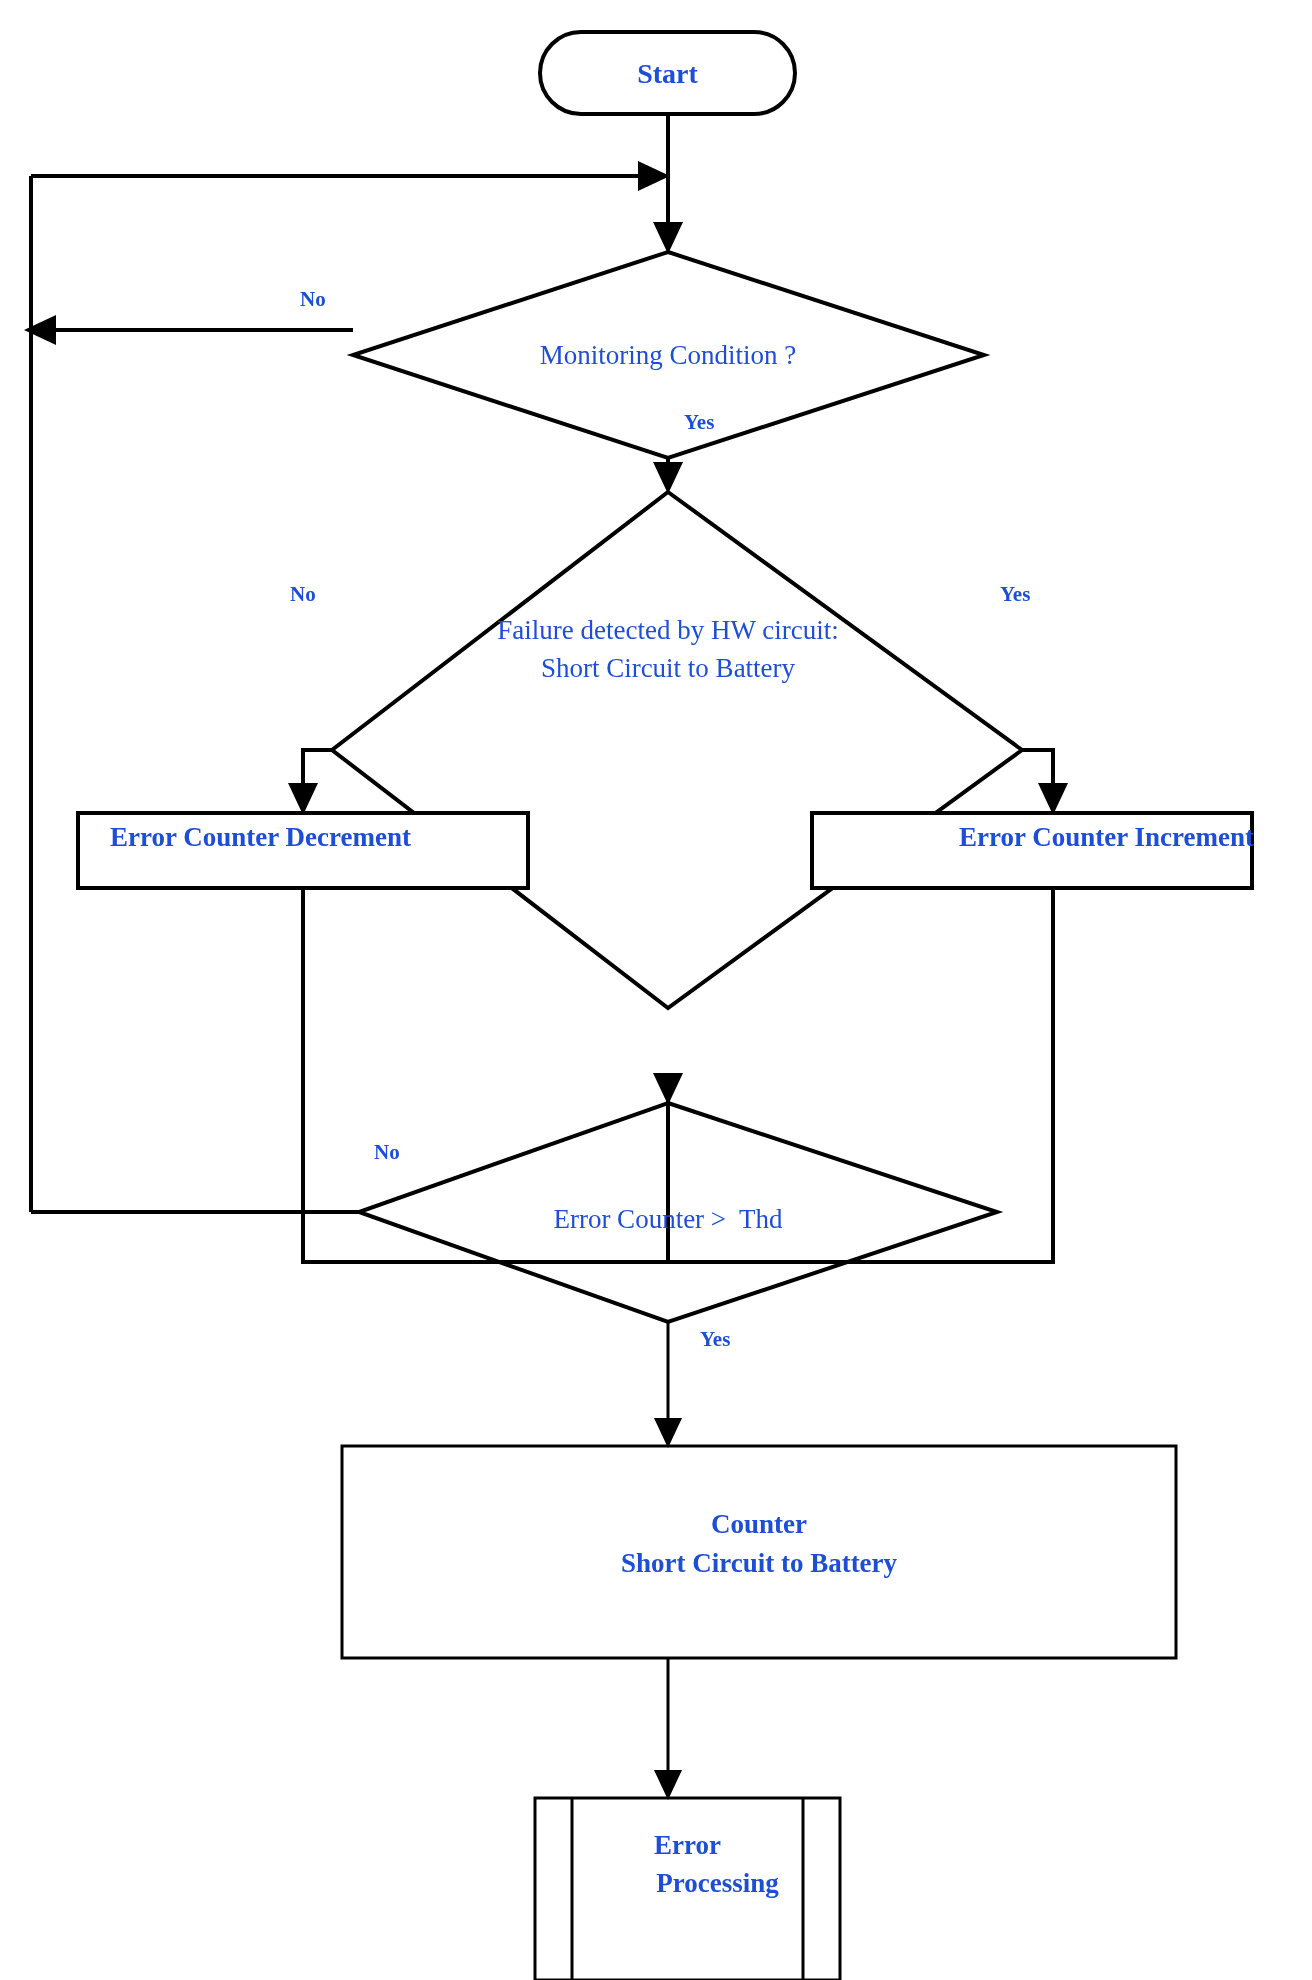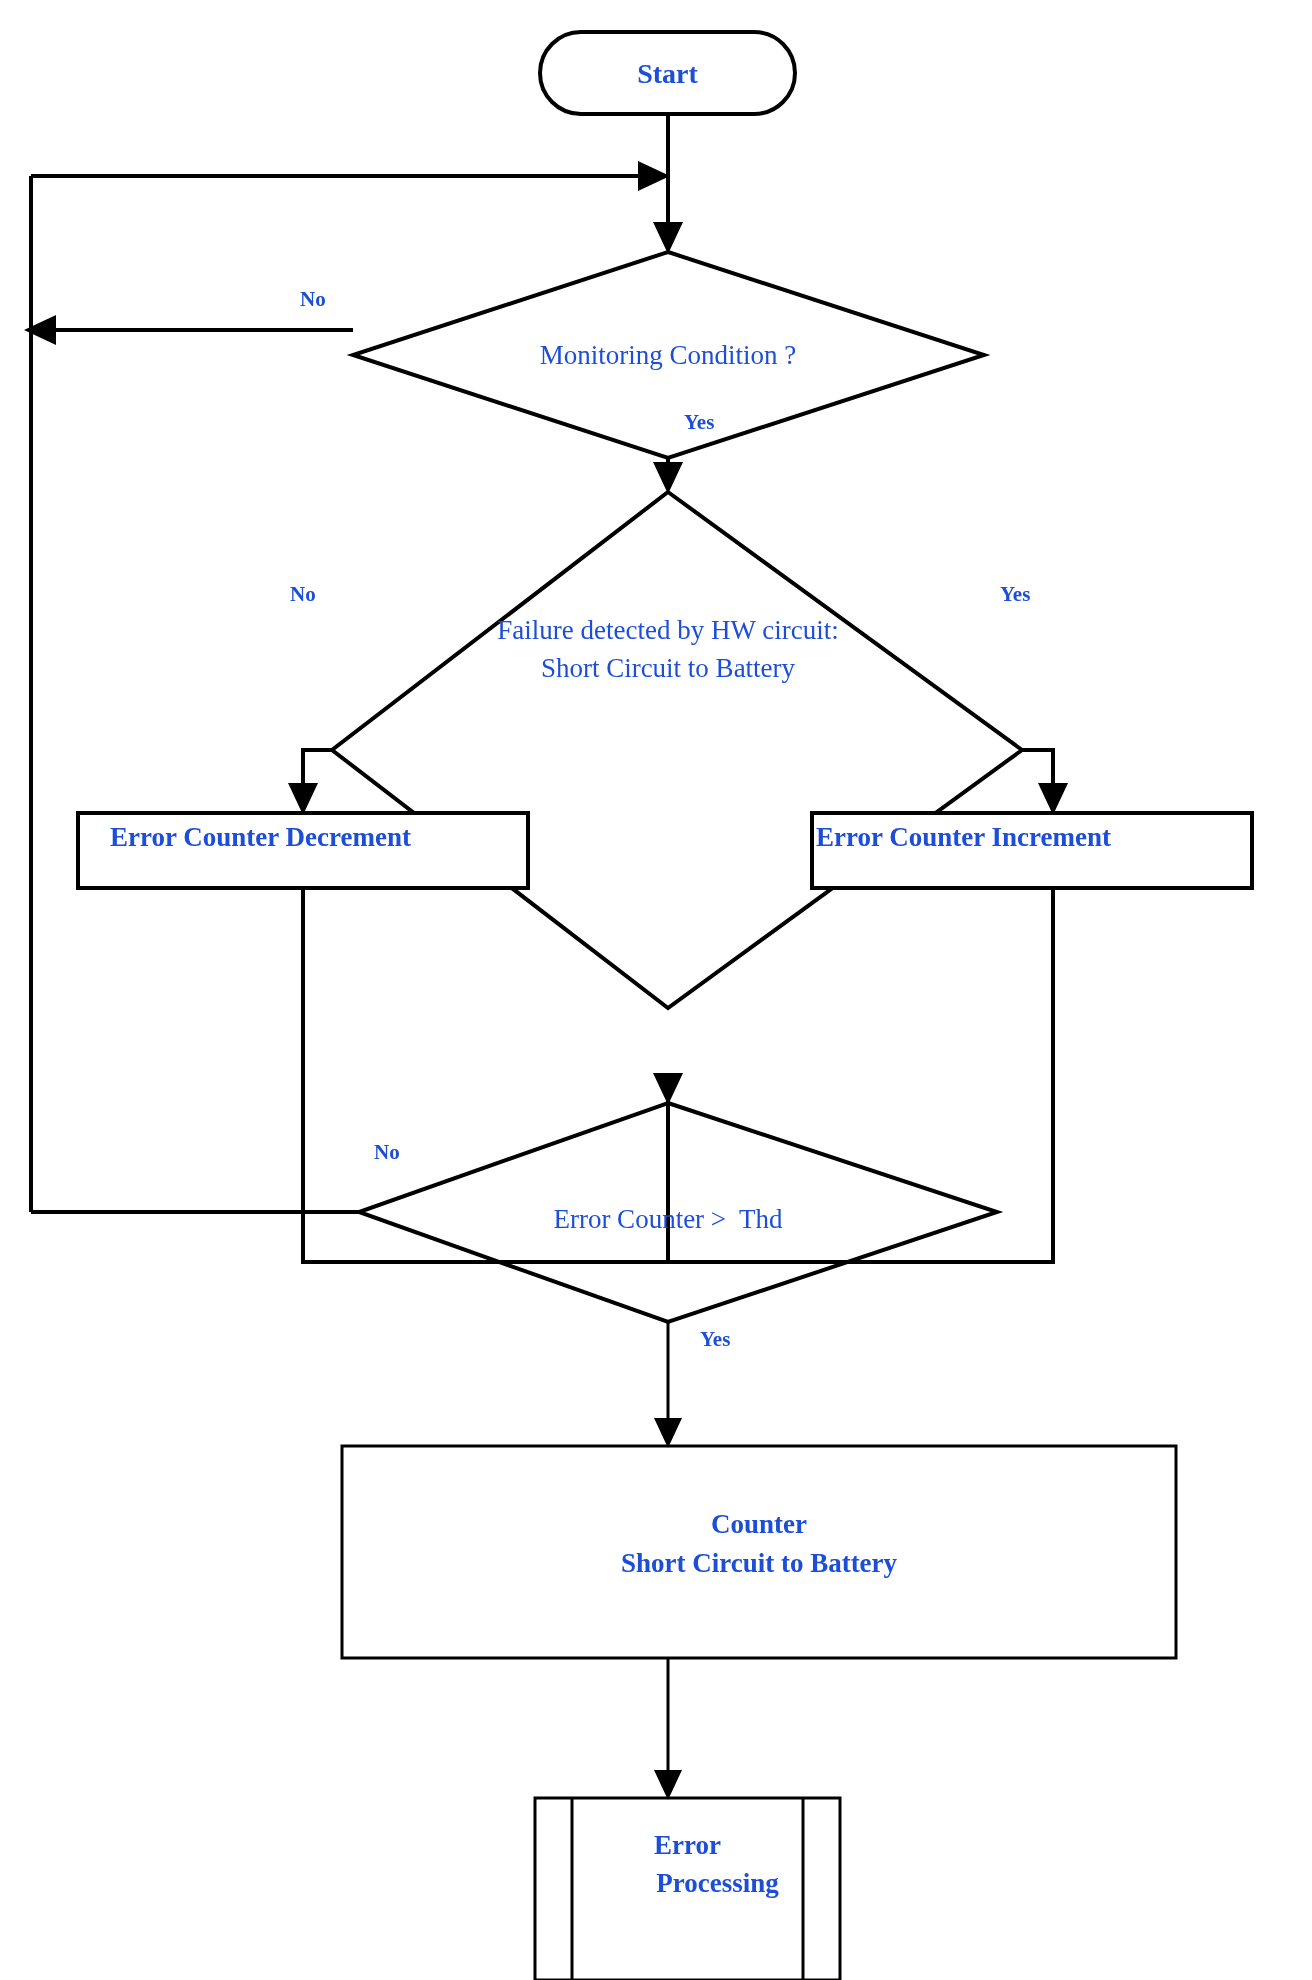--- a/index.html
+++ b/index.html
@@ -135,21 +135,21 @@
 
   <div class="lbl node-text decision-text" style="left:398px; top:615px; width:540px;">Failure detected by HW circuit:</div>
   <div class="lbl node-text decision-text" style="left:398px; top:653px; width:540px;">Short Circuit to Battery</div>
 
   <div class="lbl branch-label" style="left:290px; top:582px;">No</div>
 
   <div class="lbl branch-label" style="left:1000px; top:582px;">Yes</div>
 
   <div class="lbl process-text" style="left:80px; top:822px; width:450px; text-align:left; padding-left:6px; box-sizing:border-box;margin-left:24px;">Error Counter Decrement</div>
 
-  <div class="lbl process-text" style="left:814px; top:822px; width:440px; text-align:left; padding-left:2px; box-sizing:border-box;">Error Counter Increment</div>
+  <div class="lbl process-text" style="left:814px; top:822px; width:440px; text-align:right; padding-left:2px; box-sizing:border-box;">Error Counter Increment</div>
 
   <div class="lbl node-text decision-text" style="left:448px; top:1196px; width:440px;margin-top:8px;">Error Counter &gt;  Thd</div>
 
   <div class="lbl branch-label" style="left:374px; top:1140px;">No</div>
 
   <div class="lbl branch-label" style="left:700px; top:1327px;">Yes</div>
 
   <div class="lbl node-text process-text" style="left:342px; top:1509px; width:834px;">Counter</div>
   <div class="lbl node-text process-text" style="left:342px; top:1548px; width:834px;">Short Circuit to Battery</div>
 

